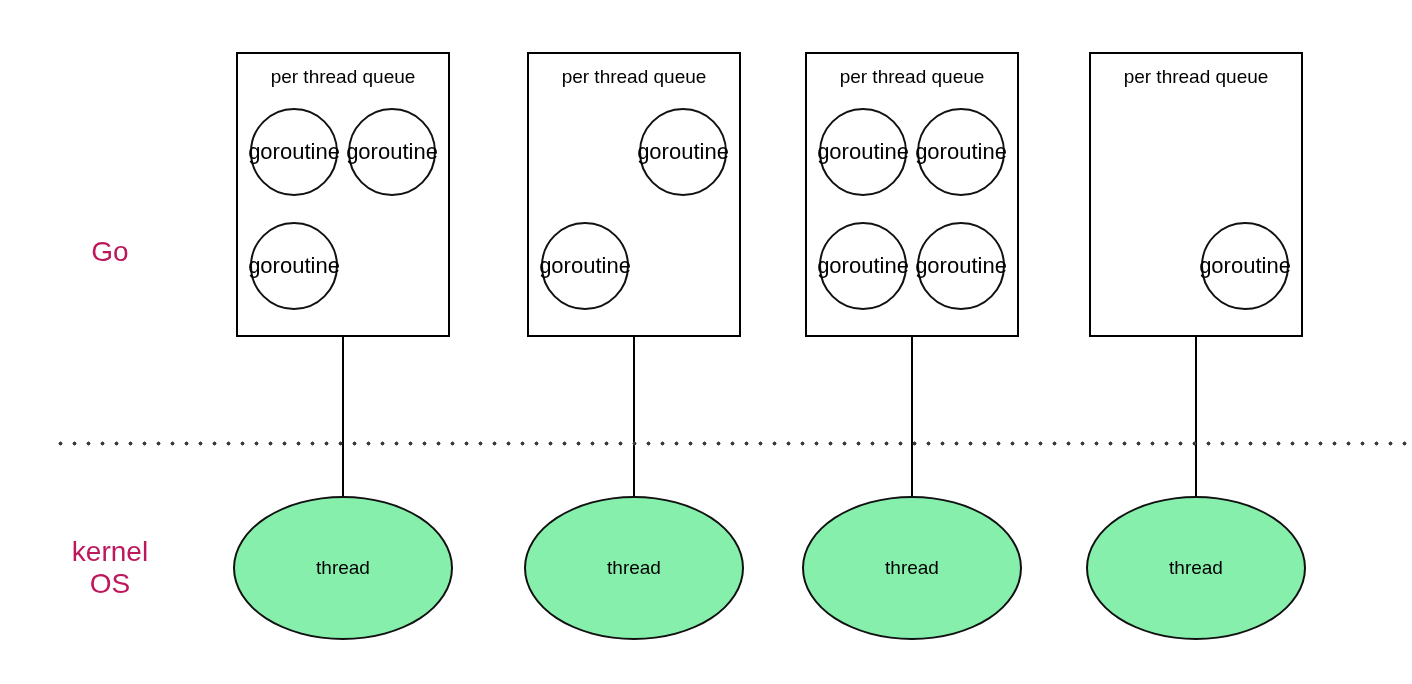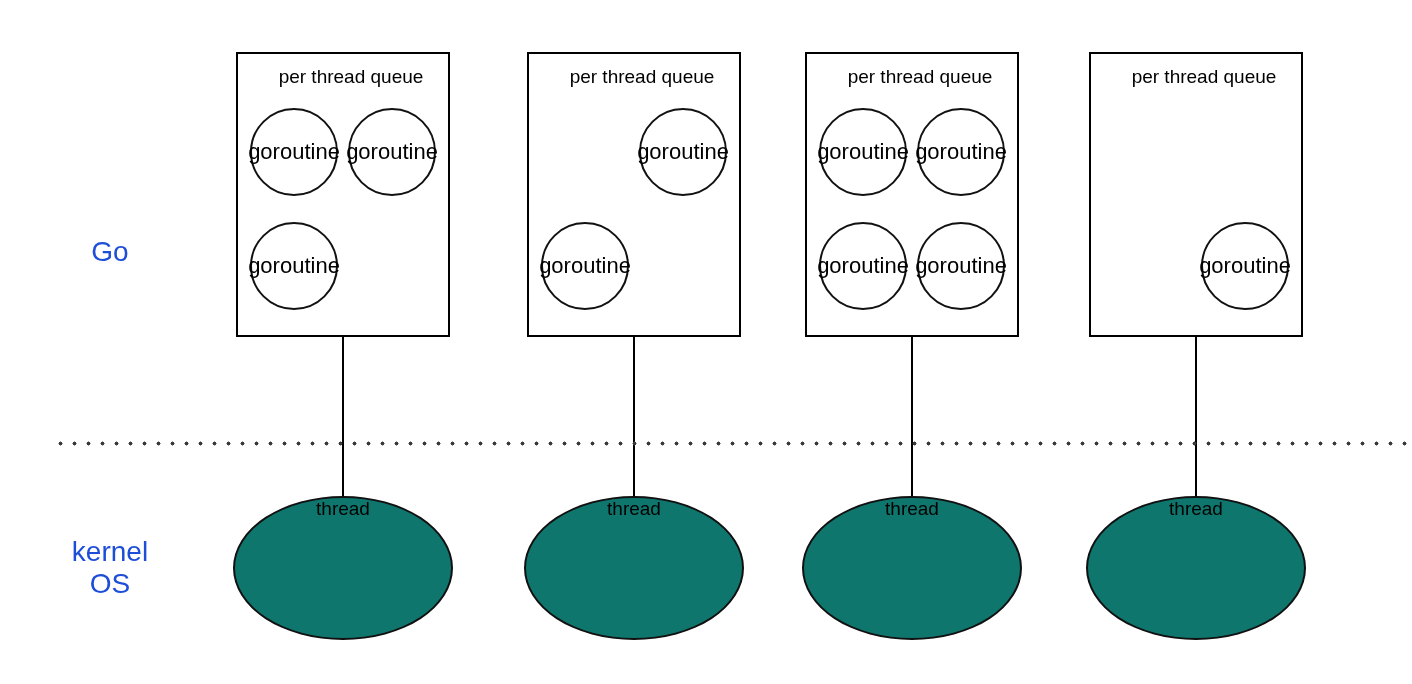--- a/index.html
+++ b/index.html
@@ -17,21 +17,21 @@
     overflow: hidden;
   }
 
   
   .side-label {
     position: absolute;
     width: 180px;
     text-align: center;
     font-size: 28px;
     line-height: 32px;
-    color: #1d4ed8;
+    color: #be185d;
   }
   .side-label span { display: block; }
   .label-go-app { left: 20px; top: 236px; }
   .label-os-kernel { left: 20px; top: 536px; }
 
   
   .queue {
     position: absolute;
     top: 52px;
     width: 214px;
@@ -46,21 +46,20 @@
   .queue-4 { left: 1089px; }
 
   .queue-title {
     position: absolute;
     top: 12px;
     left: 0;
     width: 100%;
     text-align: center;
     font-size: 19px;
     white-space: nowrap;
-    padding-left: 8px;
   }
 
   .goroutine {
     position: absolute;
     width: 88px;
     height: 88px;
     border: 2px solid #111111;
     border-radius: 50%;
     box-sizing: border-box;
     display: flex;
@@ -103,23 +102,24 @@
   
   .thread {
     position: absolute;
     top: 496px;
     width: 220px;
     height: 144px;
     border: 2px solid #111111;
     border-radius: 50%;
     box-sizing: border-box;
     display: flex;
+    align-items: center;
     justify-content: center;
     font-size: 19px;
-    background: #0f766e;
+    background: #86efac;
   }
   .thread-1 { left: 233px; }
   .thread-2 { left: 524px; }
   .thread-3 { left: 802px; }
   .thread-4 { left: 1086px; }
 </style>
 </head>
 <body>
 
 <div class="diagram">

